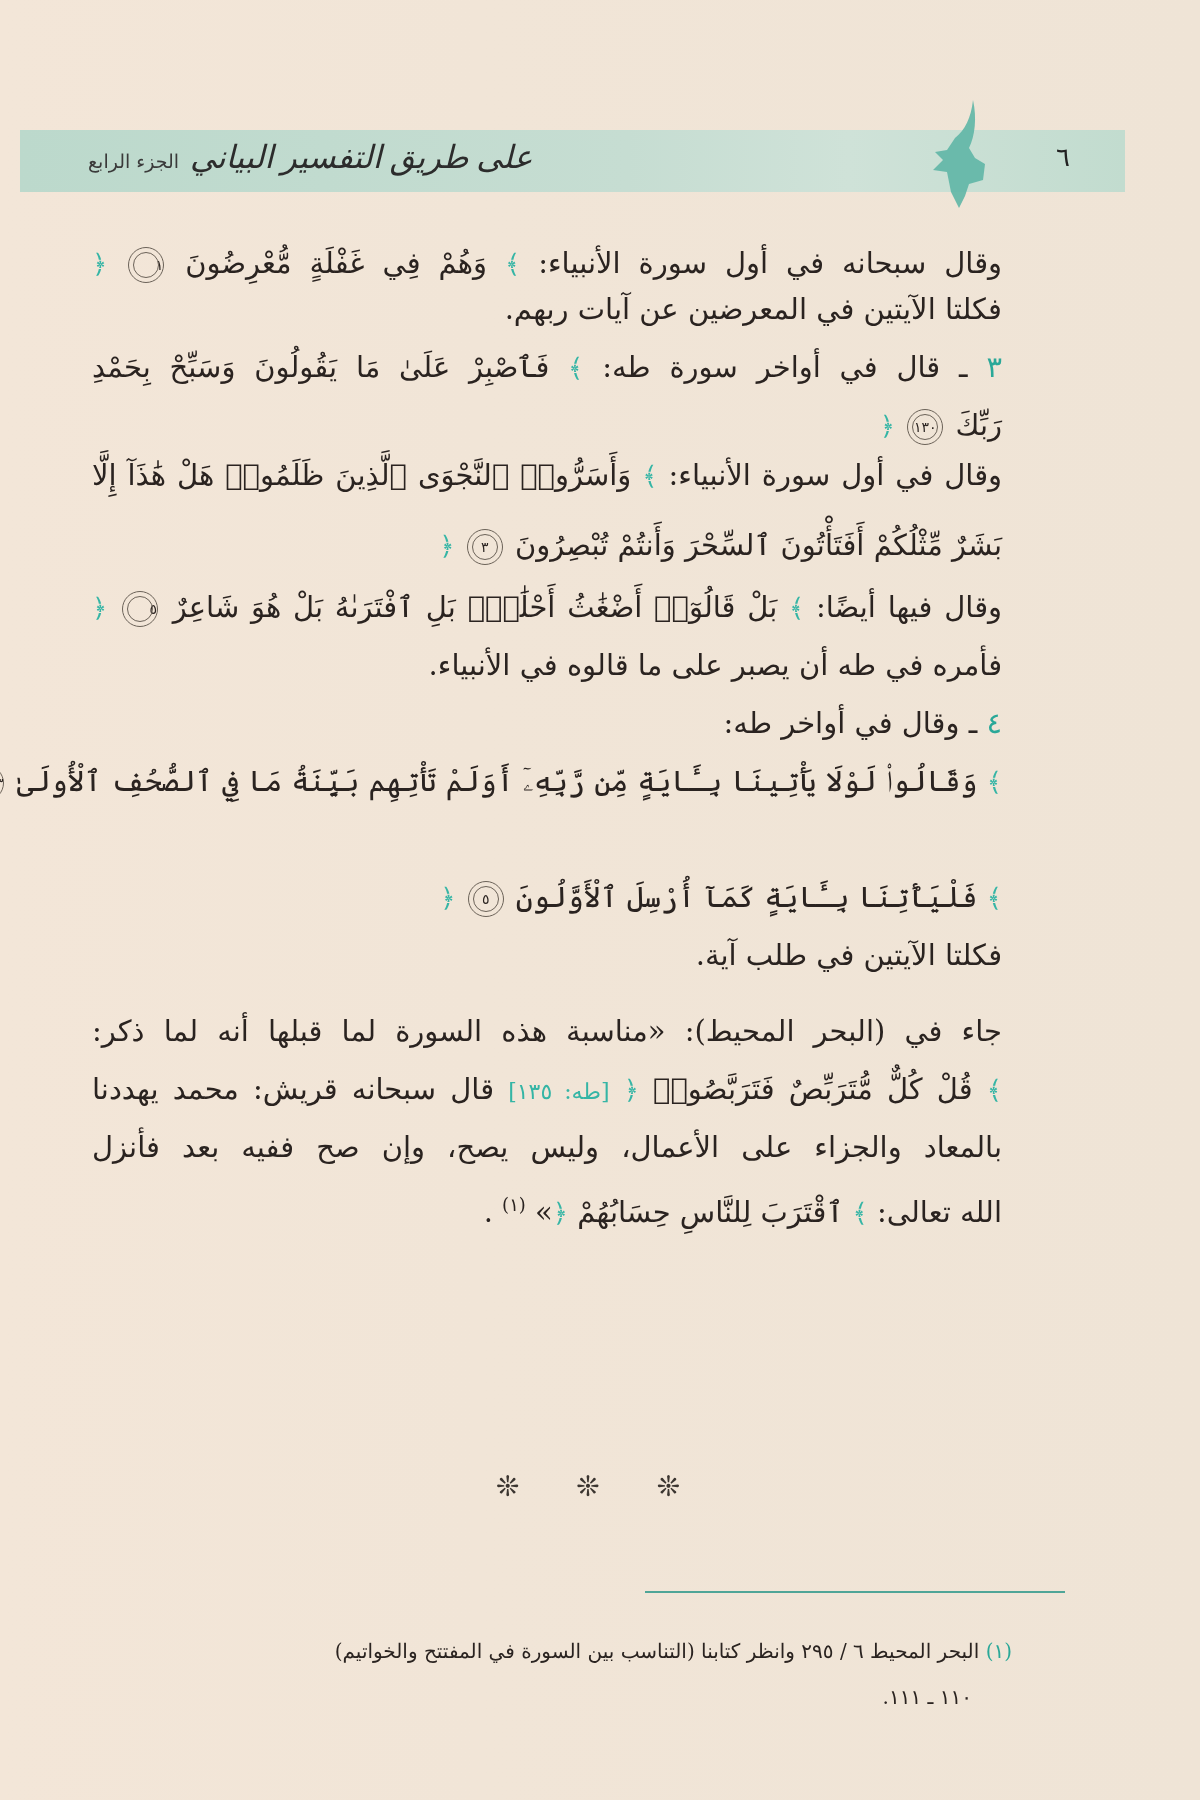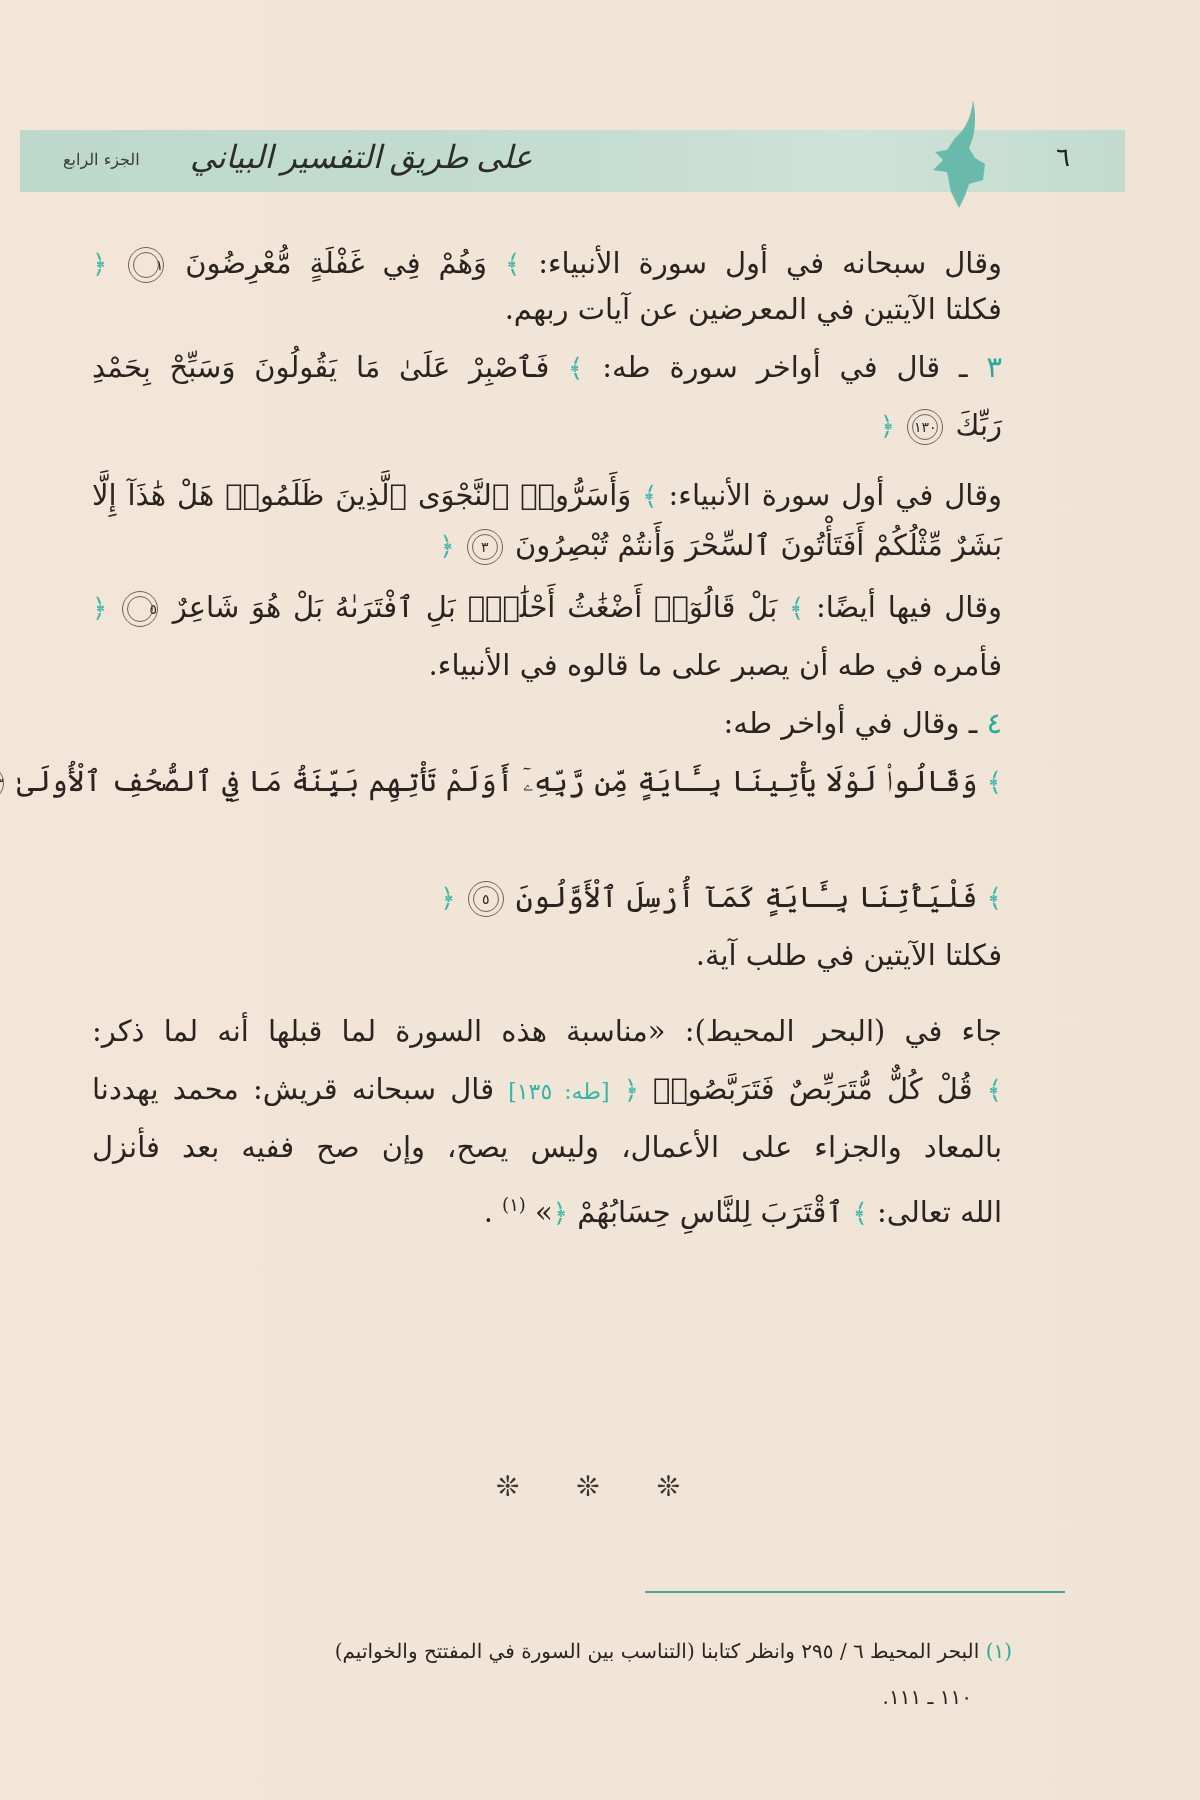--- a/index.html
+++ b/index.html
@@ -37,23 +37,23 @@
     top: 8px;
     font-size: 32px;
     font-family: Liberation Serif, serif;
     color: #2c2c2c;
     direction: rtl;
     font-style: italic;
     letter-spacing: -1px;
   }
   .header-volume {
     position: absolute;
-    left: 43px;
+    left: 68px;
     top: 20px;
-    font-size: 16px;
+    font-size: 19px;
     color: #3a3a3a;
     direction: rtl;
   }
   .header-page-num {
     position: absolute;
     right: 55px;
     top: 12px;
     font-size: 26px;
     color: #222;
   }
@@ -193,21 +193,21 @@
       <span class="bracket">﴾</span>
       <span class="quran">فَٱصْبِرْ عَلَىٰ مَا يَقُولُونَ وَسَبِّحْ بِحَمْدِ</span>
     </div>
 
     <div class="line" style="top:174px;">
       <span class="quran">رَبِّكَ</span>
       <span class="ayah-mark">١٣٠</span>
       <span class="bracket">﴿</span>
     </div>
 
-    <div class="line full" style="top:244px;">
+    <div class="line full" style="top:224px;">
       <span>وقال في أول سورة الأنبياء: </span>
       <span class="bracket">﴾</span>
       <span class="quran">وَأَسَرُّوا۟ ٱلنَّجْوَى ٱلَّذِينَ ظَلَمُوا۟ هَلْ هَٰذَآ إِلَّا</span>
     </div>
 
     <div class="line" style="top:294px;">
       <span class="quran">بَشَرٌ مِّثْلُكُمْ أَفَتَأْتُونَ ٱلسِّحْرَ وَأَنتُمْ تُبْصِرُونَ</span>
       <span class="ayah-mark">٣</span>
       <span class="bracket">﴿</span>
     </div>

